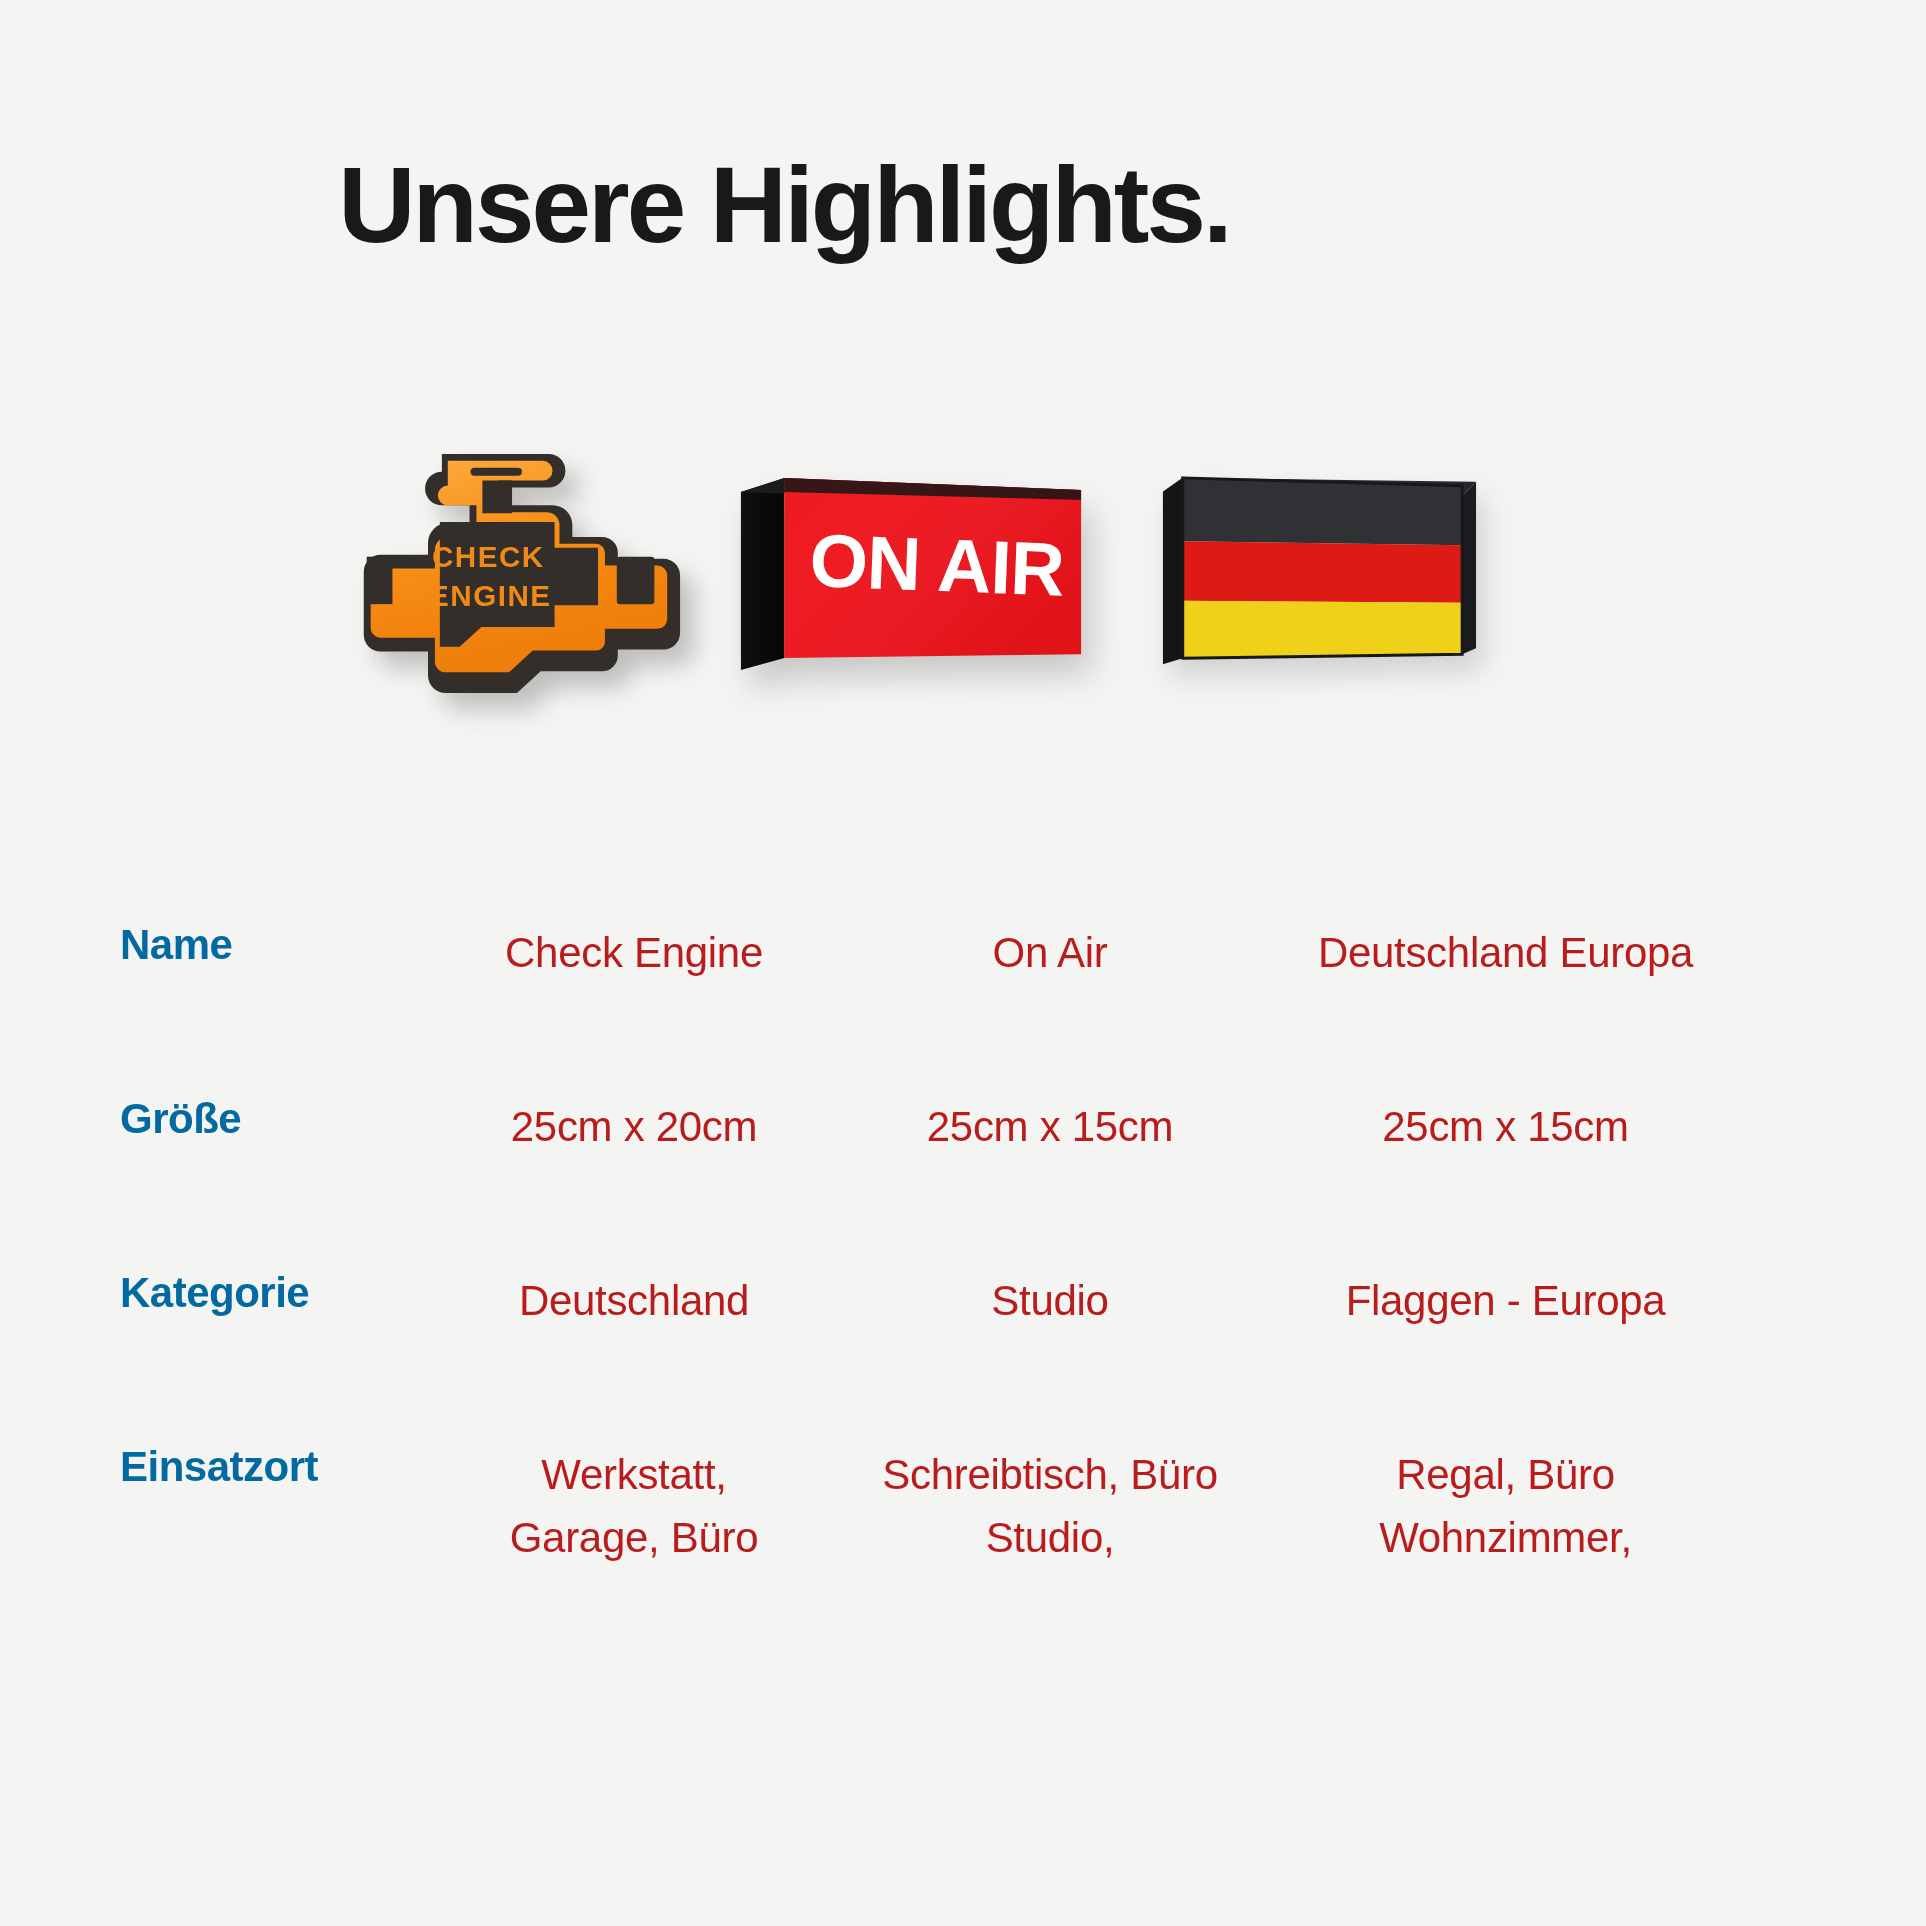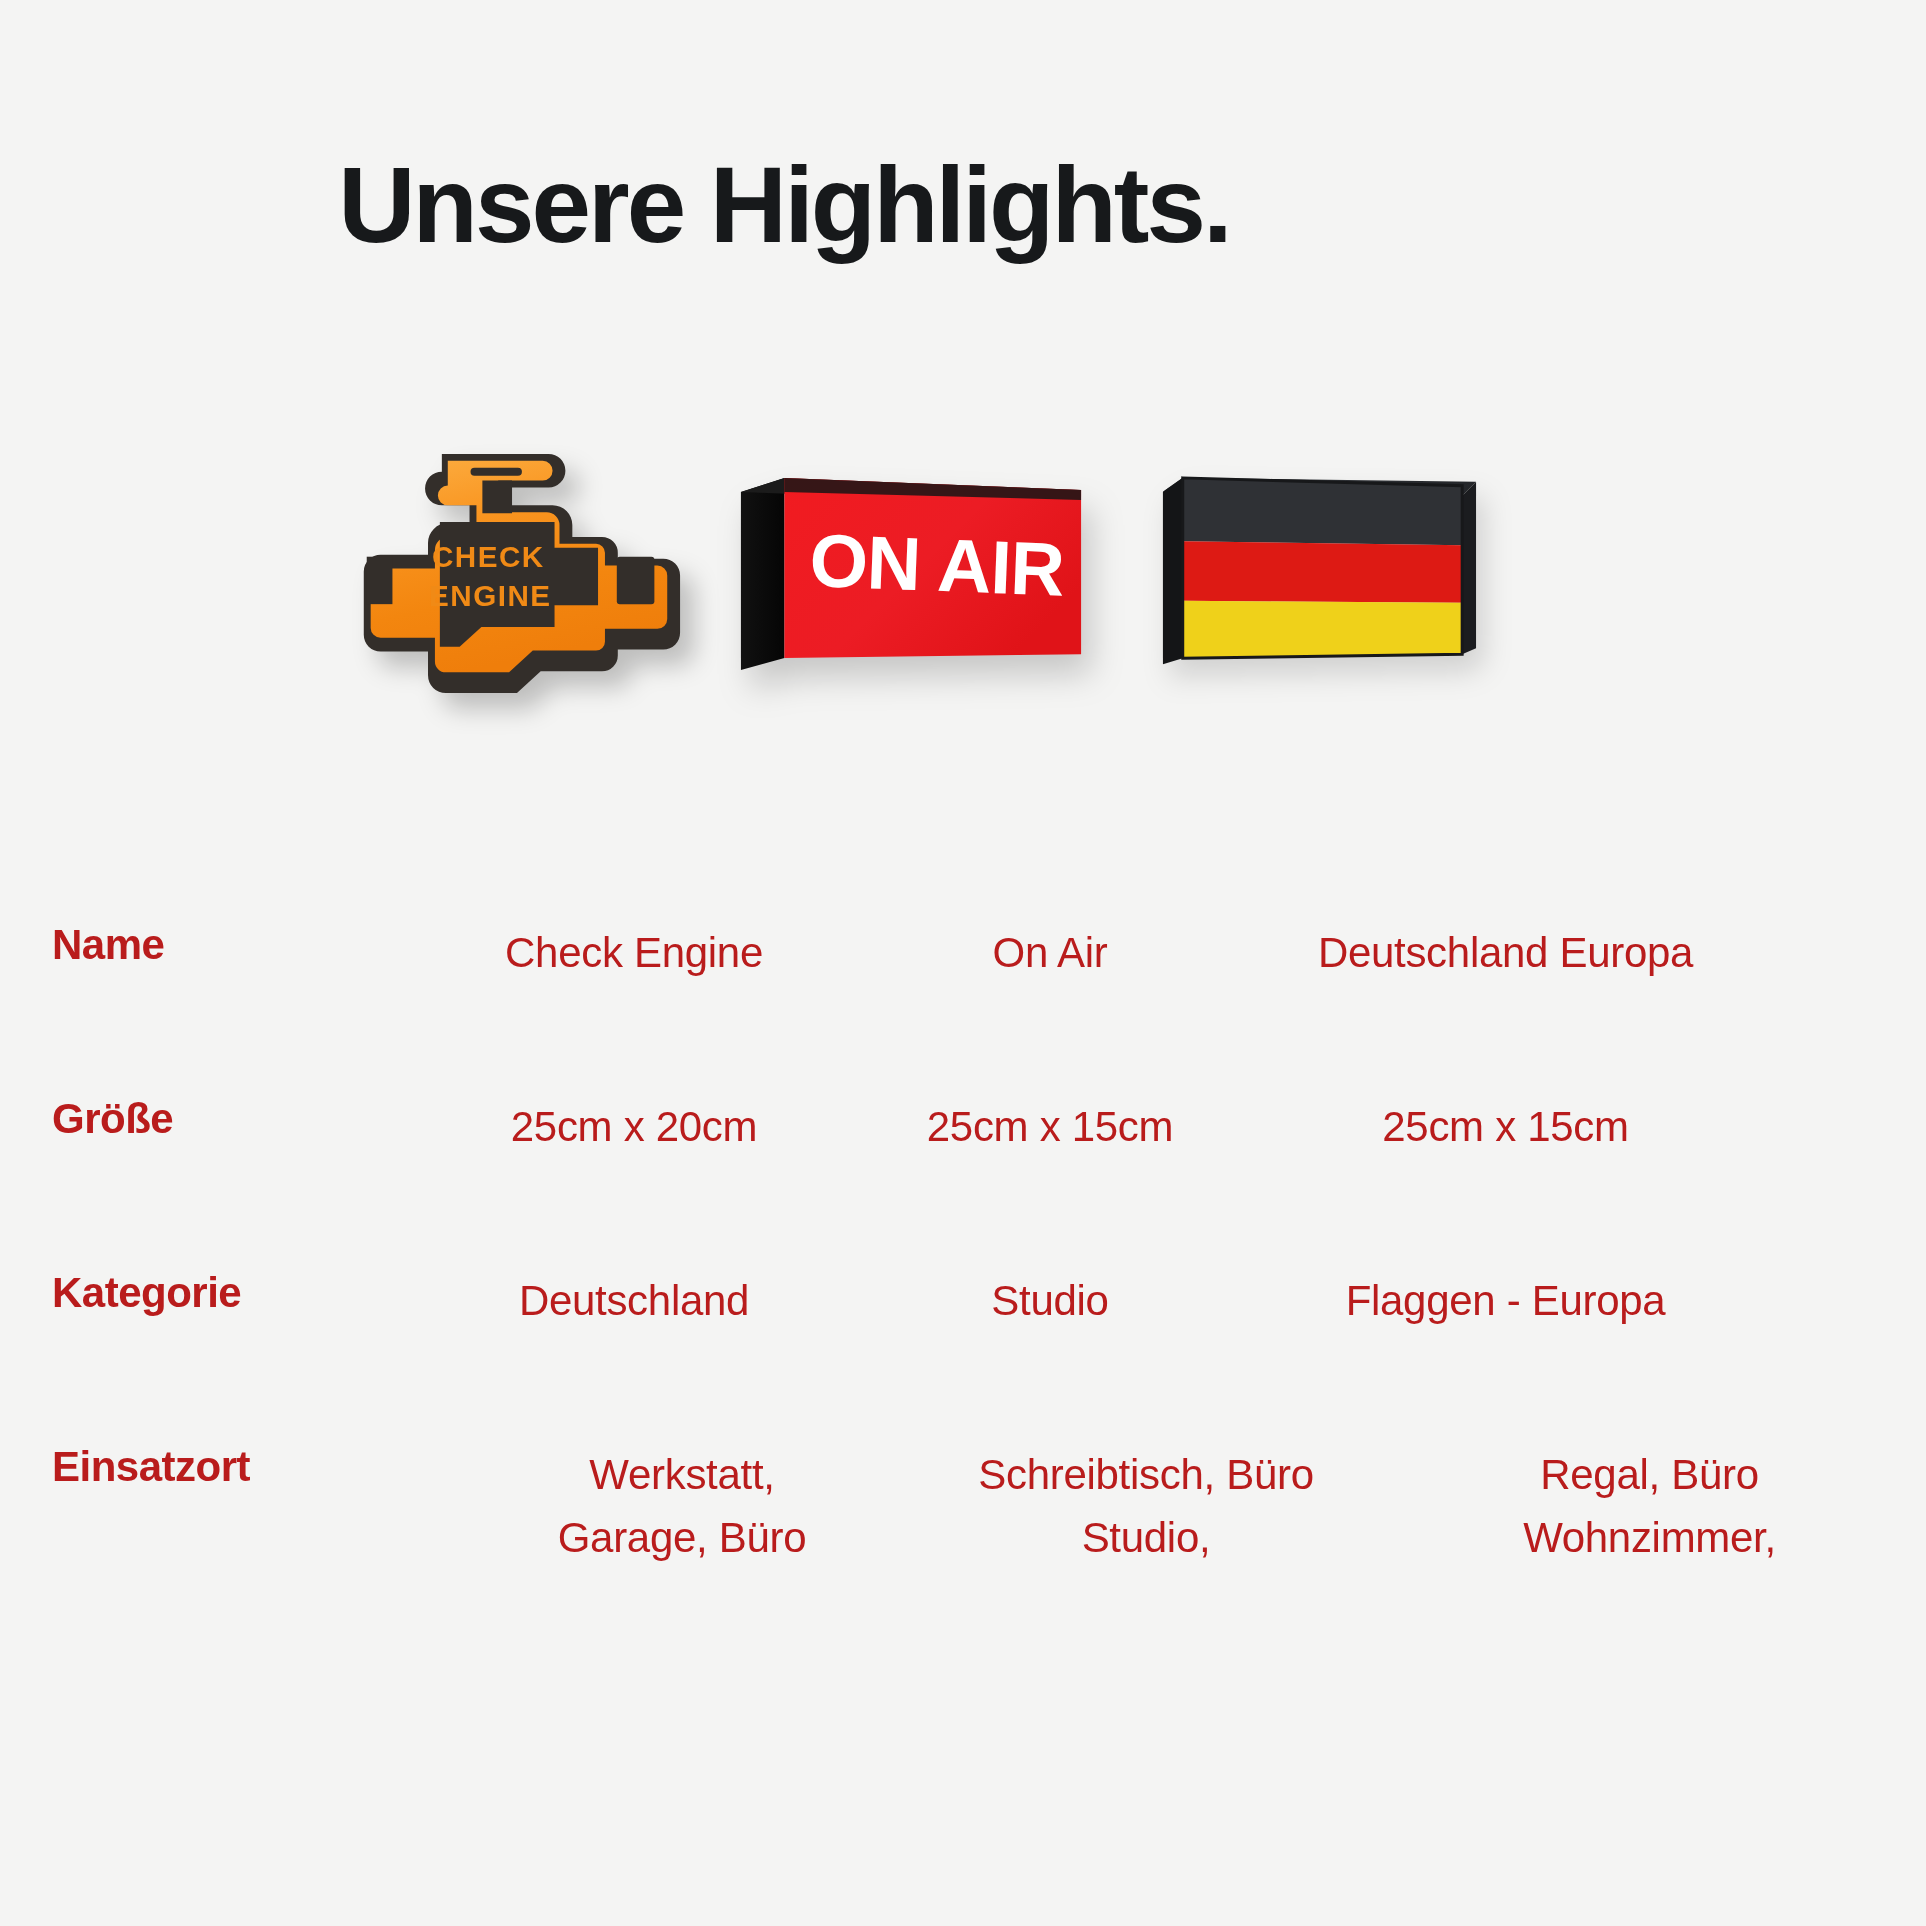--- a/index.html
+++ b/index.html
@@ -97,29 +97,29 @@
     position: absolute;
     left: 0;
     top: 921px;
     width: 1927px;
   }
   .spec-row {
     display: flex;
     align-items: flex-start;
     margin-bottom: 111px;
   }
-  .spec-row:last-child { margin-bottom: 12px; gap: 48px; }
+  .spec-row:last-child { margin-bottom: 12px; }
 
   .spec-label {
     width: 426px;
-    padding-left: 52px;
+    padding-left: 120px;
     box-sizing: border-box;
     font-size: 42px;
     font-weight: 700;
-    color: #b91c1c;
+    color: #0369a1;
     letter-spacing: -0.5px;
     line-height: 1.15;
   }
   .spec-val {
     font-size: 42px;
     font-weight: 400;
     color: #b91c1c;
     text-align: center;
     line-height: 1.5;
     letter-spacing: -0.3px;

